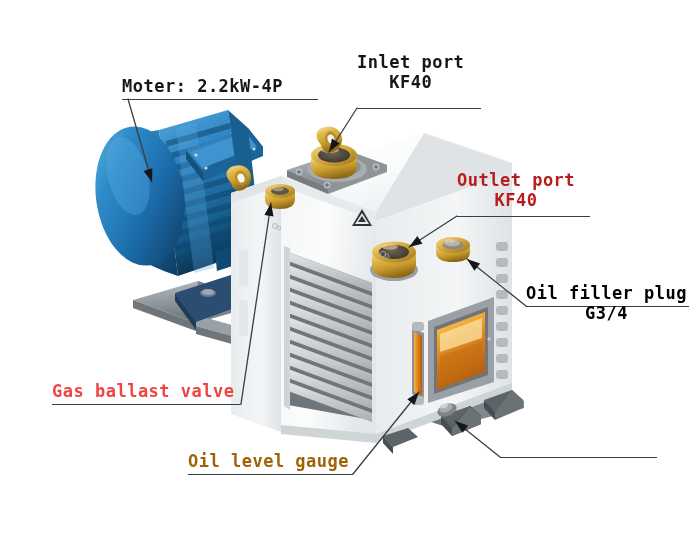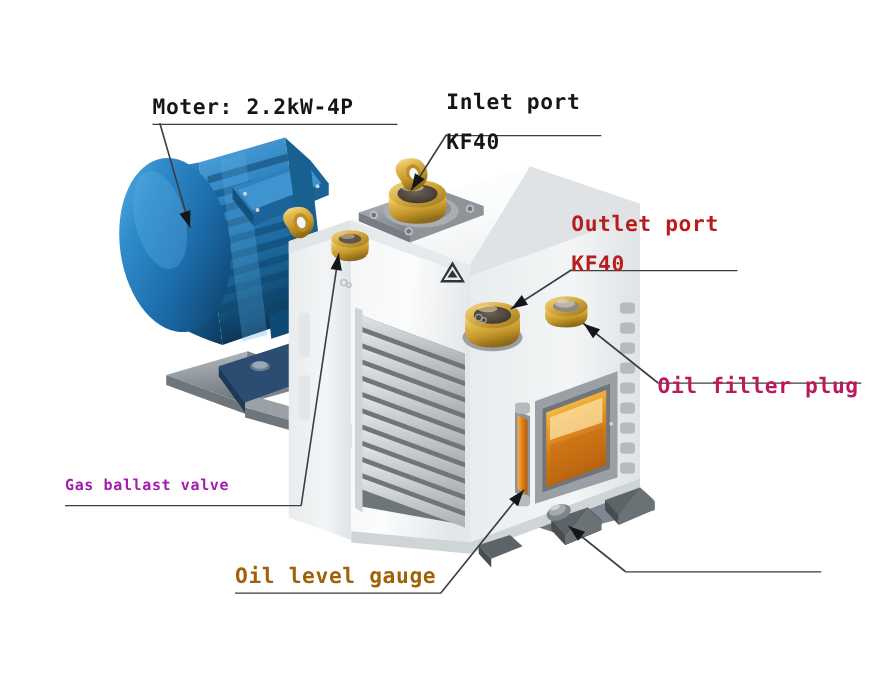--- a/index.html
+++ b/index.html
@@ -15,21 +15,21 @@
   .label{
     position:absolute;
     color:#14161a;
     font-family:"DejaVu Sans Mono","Liberation Mono",monospace;
     font-weight:700;
     white-space:nowrap;
     letter-spacing:0.5px;
     line-height:1.18;
   }
   .label .l1{display:block;}
-  .label .l2{display:block;margin-top:12px;}
+  .label .l2{display:block;text-align:center;}
   .rulebox{position:absolute;height:0;border-top:1.6px solid #3a3f44;}
 </style>
 </head>
 <body>
 
 <div id="stage">
 
   <svg id="art" viewBox="0 0 700 550">
     <defs>
       <linearGradient id="gBlueCowl" x1="0" y1="0" x2="1" y2="1">
@@ -333,36 +333,37 @@
         <polygon points="419,392 414.3937063390542,404.9977712977699 407.24396349365,399.2080237001113"></polygon>
       </g>
   </svg>
 
   <div id="overlay">
       <div class="rulebox" style="left: 122px; top: 99px; width: 196px;"></div>
       <div class="label" style="left: 122px; top: 76px; font-size: 17px; color: rgb(20, 22, 26);">
         <span class="l1">Moter: 2.2kW-4P</span>
       </div>
       <div class="rulebox" style="left: 357px; top: 108px; width: 124px;"></div>
-      <div class="label" style="left: 357px; top: 72px; font-size: 17px; color: rgb(20, 22, 26);">
+      <div class="label" style="left: 357px; top: 52px; font-size: 17px; color: rgb(20, 22, 26);">
         <span class="l1">Inlet port</span>
         <span class="l2">KF40</span>
       </div>
       <div class="rulebox" style="left: 457px; top: 216px; width: 133px;"></div>
       <div class="label" style="left: 457px; top: 170px; font-size: 17px; color: #b91c1c;">
         <span class="l1">Outlet port</span>
         <span class="l2">KF40</span>
       </div>
       <div class="rulebox" style="left: 526px; top: 306px; width: 163px;"></div>
-      <div class="label" style="left: 526px; top: 299px; font-size: 17px; color: #be185d;">
+      <div class="label" style="left: 526px; top: 283px; font-size: 17px; color: #000000;">
         <span class="l1">Oil filler plug</span>
+        <span class="l2">G3/4</span>
       </div>
       <div class="rulebox" style="left: 500px; top: 457px; width: 157px;"></div>
       <div class="rulebox" style="left: 52px; top: 404px; width: 189px;"></div>
-      <div class="label" style="left: 52px; top: 381px; font-size: 12px; color: #a21caf;">
+      <div class="label" style="left: 52px; top: 381px; font-size: 17px; color: #ef4444;">
         <span class="l1">Gas ballast valve</span>
       </div>
       <div class="rulebox" style="left: 188px; top: 474px; width: 165px;"></div>
       <div class="label" style="left: 188px; top: 451px; font-size: 17px; color: #a16207;">
         <span class="l1">Oil level gauge</span>
       </div>
     </div>
 </div>
 
 </body></html>

